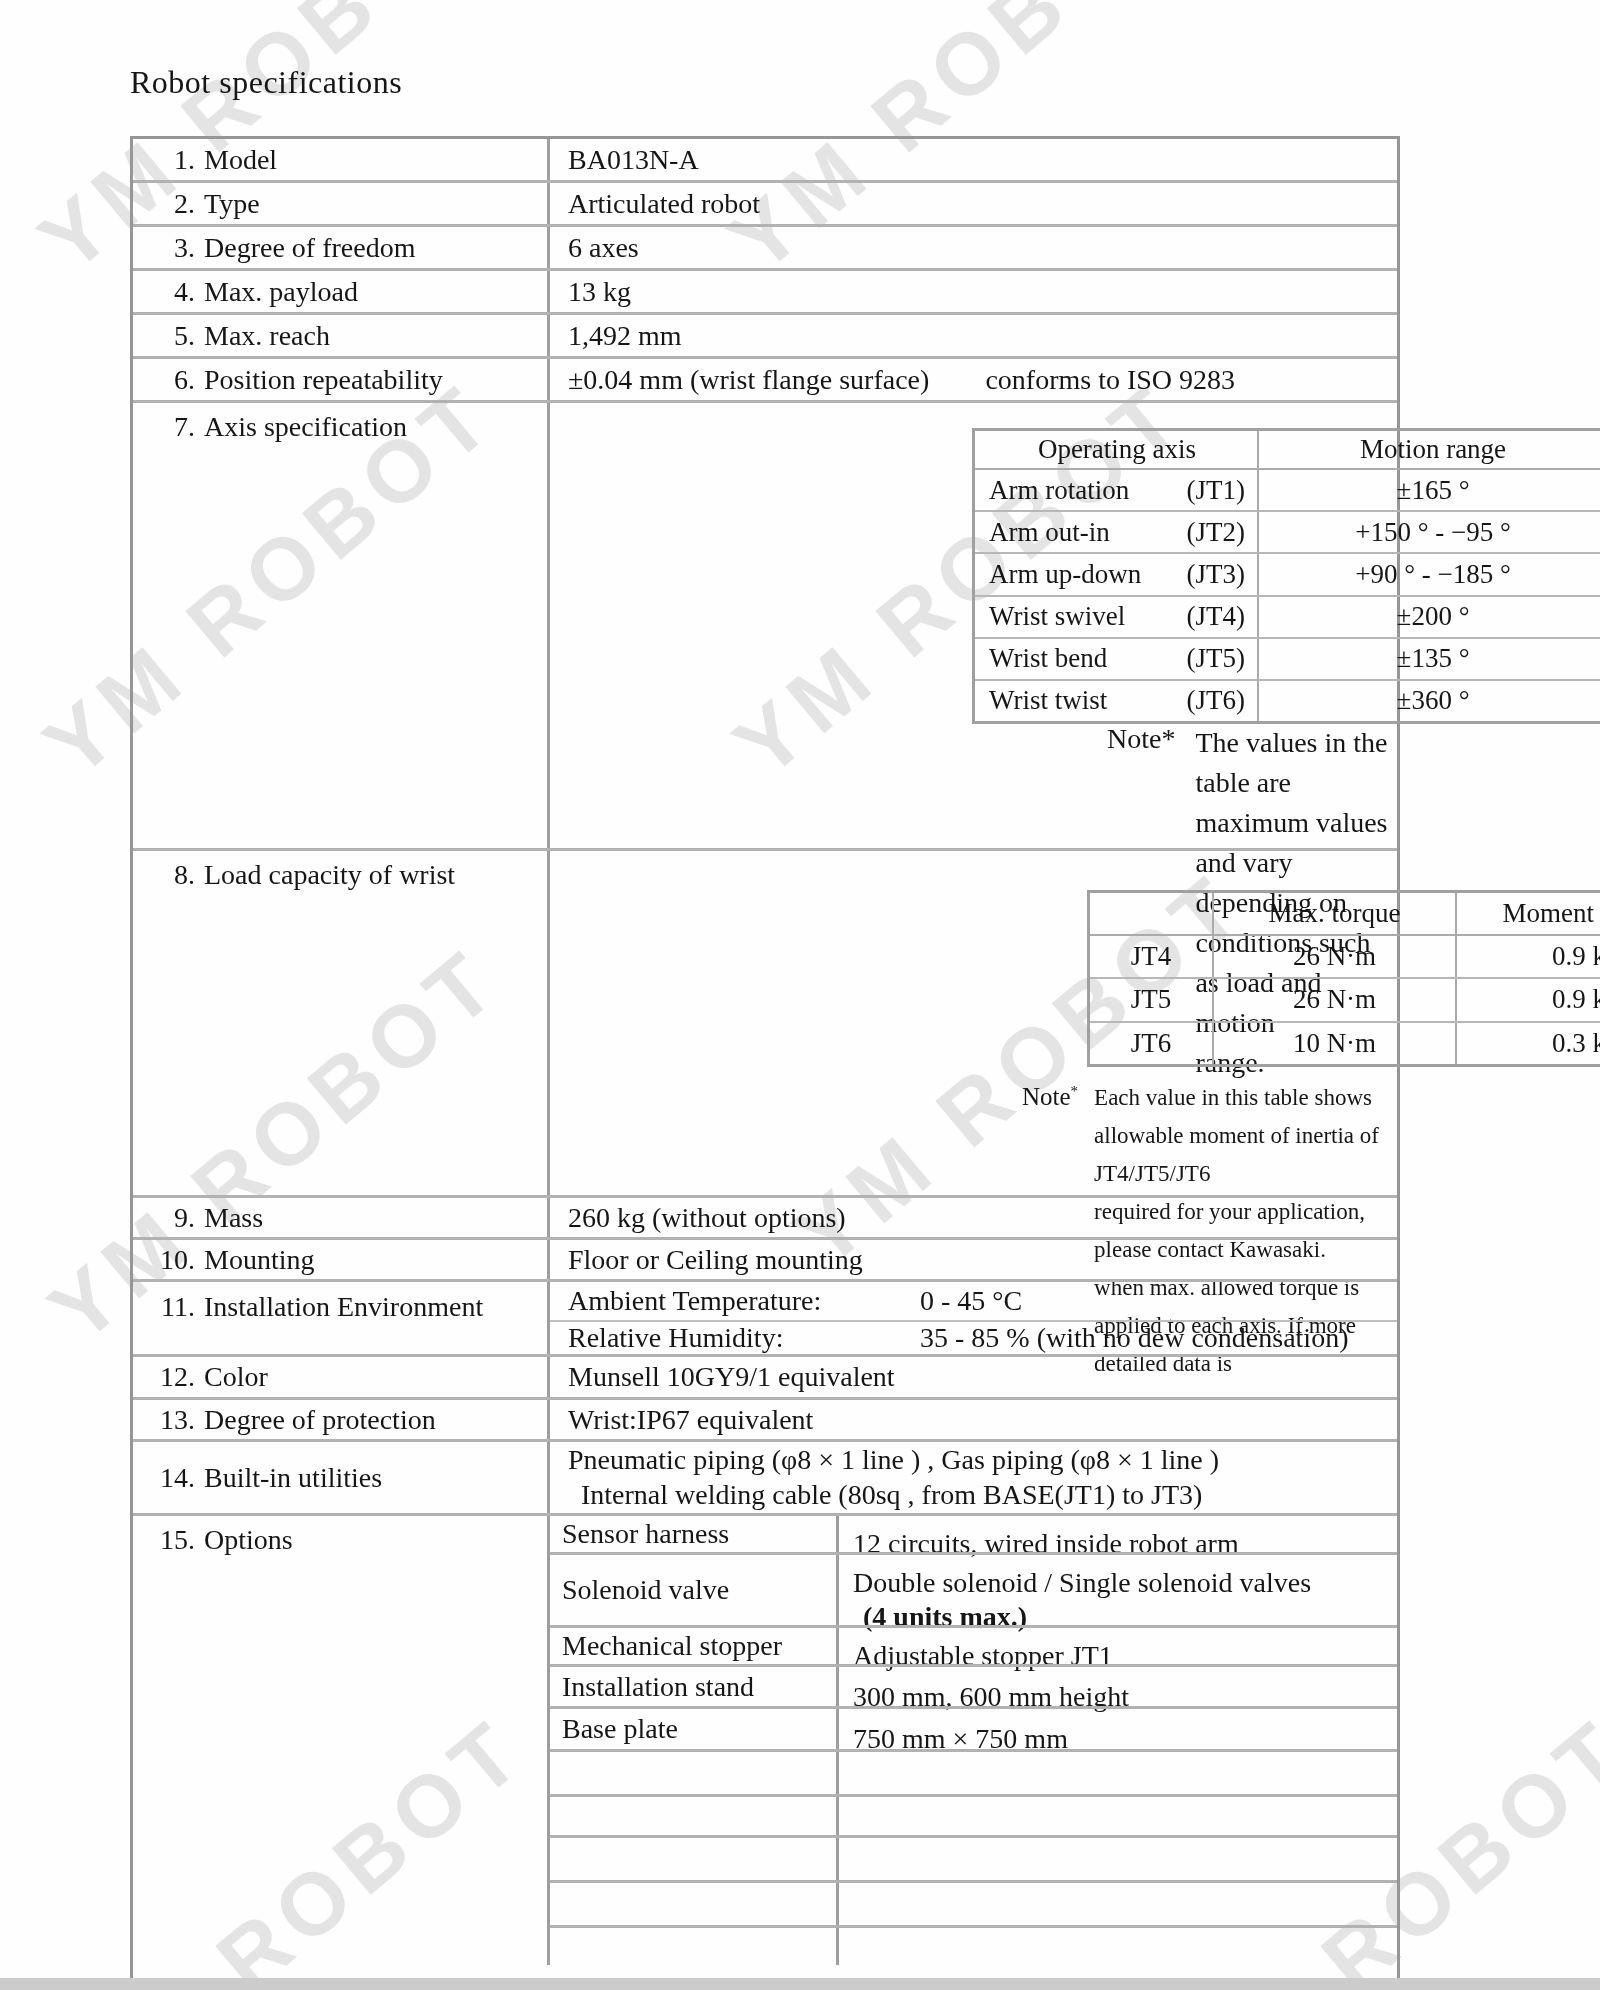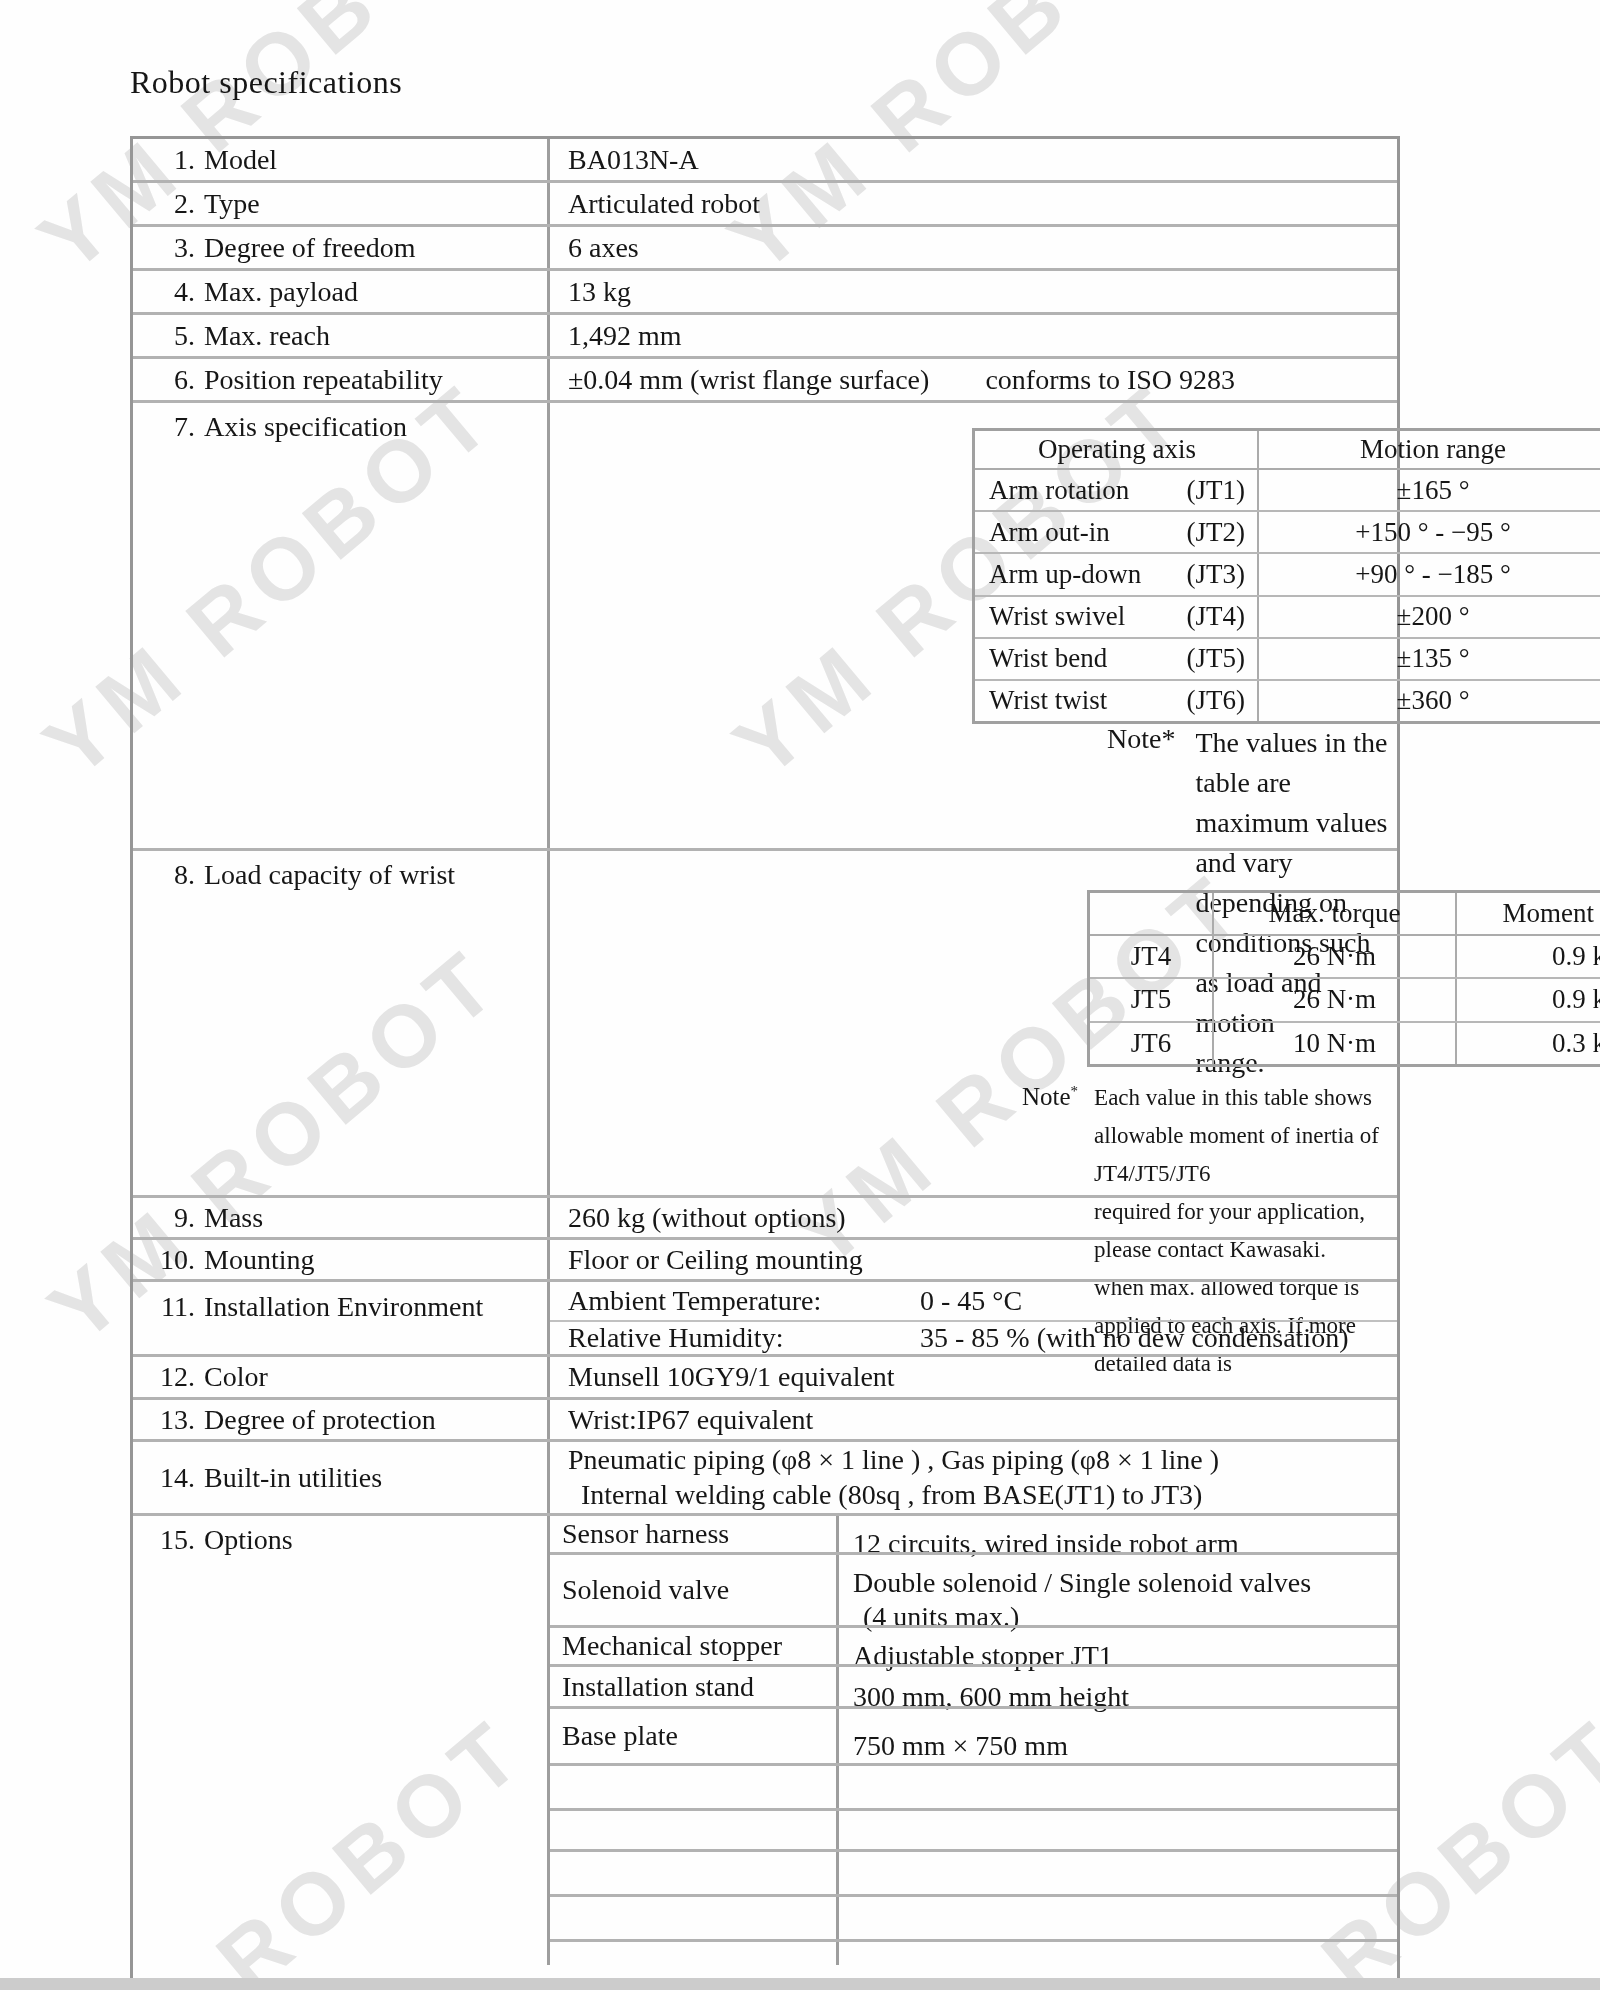--- a/index.html
+++ b/index.html
@@ -63,25 +63,25 @@
   .note1 .nlab{flex:none;}
   .nlines1 div{line-height:40px;}
   .note2{position:absolute;left:472px;top:228px;display:flex;gap:16px;}
   .note2 .nlab{flex:none;font-size:25px;padding-top:4px;}
   .note2 sup{font-size:15px;}
   .nlines2 div{line-height:38px;font-size:23px;}
   
   .opts{flex:1;display:flex;flex-direction:column;box-sizing:border-box;}
   .orow{display:flex;border-top:3px solid #b2b2b2;box-sizing:border-box;flex:none;}
   .orow.first{border-top:none;}
-  .oh1{height:36px}.oh2{height:73px}.oh3{height:39px}.oh4{height:42px}.oh5{height:57px}
+  .oh1{height:36px}.oh2{height:73px}.oh3{height:39px}.oh4{height:42px}.oh5{height:43px}
   .eh1{height:45px}.eh2{height:41px}.eh3{height:45px}.eh4{height:45px}.eh5{flex:1}
   .oname{width:289px;flex:none;border-right:3px solid #9e9e9e;box-sizing:border-box;display:flex;align-items:center;padding-left:12px;font-size:28px;}
   .oval{flex:1;display:flex;flex-direction:column;justify-content:center;padding-left:14px;font-size:28px;box-sizing:border-box;margin-top:20px;}
-  .oval .l2{padding-left:10px;}
+  .oval .l2{padding-left:10px;font-weight:bold;}
   .oval div{line-height:34px;}
   .bstrip{position:absolute;left:0;top:1978px;width:1600px;height:12px;background:#cccccc;z-index:3;}
 </style>
 </head>
 <body>
 
 <div class="sheet">
 
   <div id="wm-layer">
       <div class="wm" style="left: 265px; top: 75px; color: rgb(228, 228, 228);">YM ROBOT</div>

